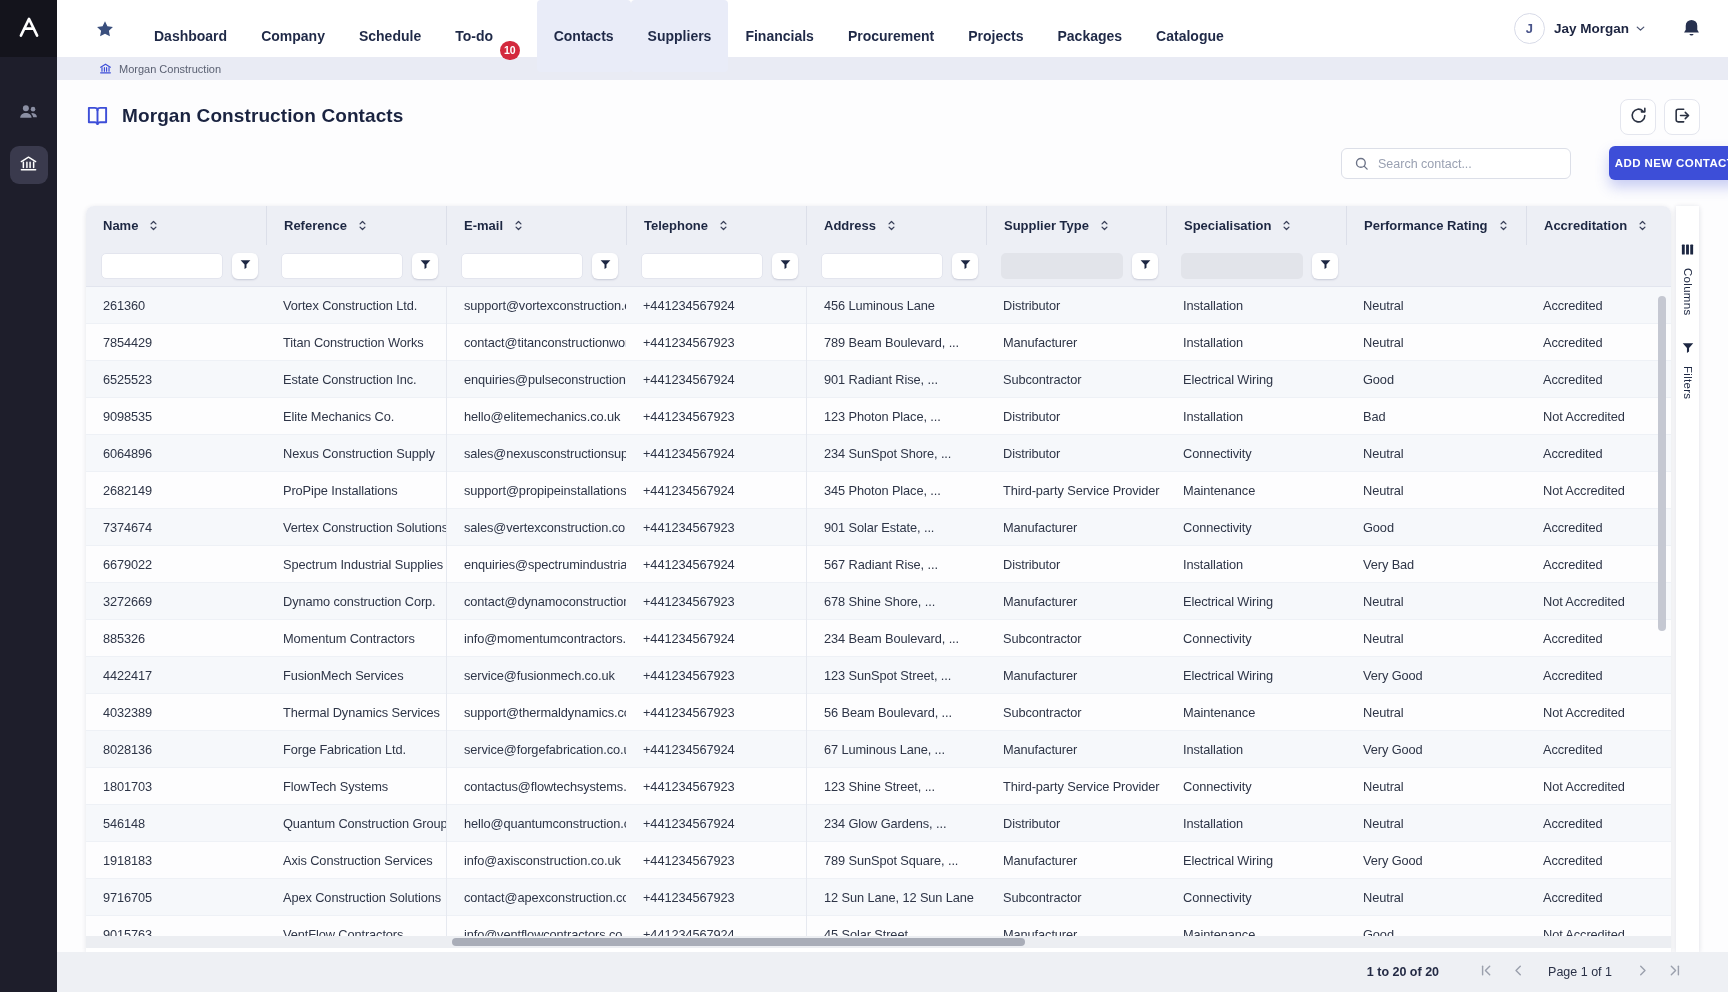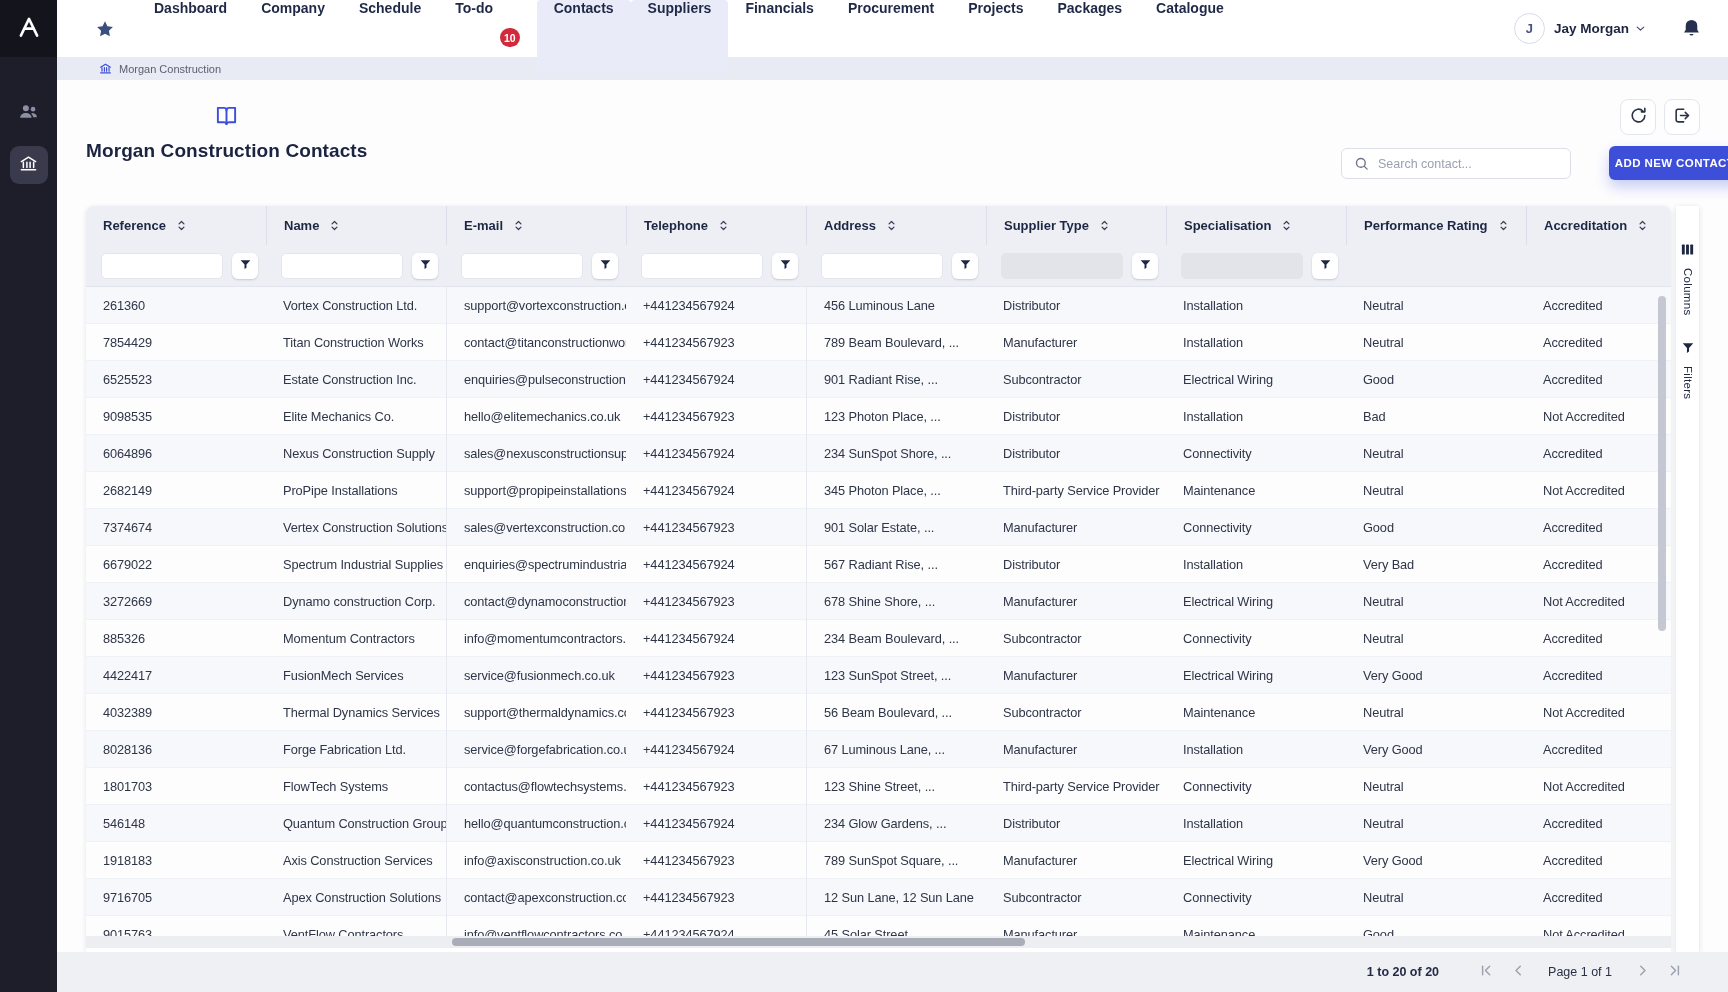--- a/index.html
+++ b/index.html
@@ -11,37 +11,37 @@
   .sidebar { position:absolute; left:0; top:0; width:57px; height:992px; background:#1e1e2b; z-index:30; }
   .logo { height:57px; background:#14141c; display:flex; align-items:center; justify-content:center; }
   .side-nav { display:flex; flex-direction:column; align-items:center; padding-top:44px; gap:20px; }
   .side-users { color:#8b8fa3; }
   .side-active { width:38px; height:38px; border-radius:9px; background:#3a3a4d; display:flex; align-items:center; justify-content:center; color:#fff; }
 
   
   .topbar { position:absolute; left:57px; top:0; width:1671px; height:57px; background:#ffffff; display:flex; align-items:center; padding-left:30px; z-index:20; }
   .fav-star { color:#3a4f7d; padding:0 8px; margin-right:14px; display:flex; align-items:center; cursor:pointer; }
   .nav-items { display:flex; height:57px; }
-  .nav-item { height:72px; display:flex; padding:0 17px; font-size:14px; font-weight:600; color:#1f2947; cursor:pointer; border-radius:4px; white-space:nowrap; }
+  .nav-item { height:72px; display:flex; align-items:center; padding:0 17px; font-size:14px; font-weight:600; color:#1f2947; cursor:pointer; border-radius:4px; white-space:nowrap; }
   .nav-item.active { background:#e9ecf8; }
   .nav-badge { min-width:19px; height:19px; border-radius:10px; background:#d3293d; color:#fff; font-size:10.5px; font-weight:700; display:flex; align-items:center; justify-content:center; margin-left:7px; padding:0 4px;margin-top:28px; }
   .user-area { margin-left:auto; display:flex; align-items:center; padding-right:26px; }
   .avatar { width:31px; height:31px; border-radius:50%; border:1.5px solid #d8dbe8; color:#49548a; font-size:13px; font-weight:700; display:flex; align-items:center; justify-content:center; background:#fff; }
   .user-name { margin-left:9px; font-size:13.5px; font-weight:600; color:#1c2440; }
   .user-chev { margin-left:5px; color:#4a5370; display:flex; }
   .bell { margin-left:34px; color:#27314f; display:flex; cursor:pointer; }
 
   
   .breadcrumb-bar { position:absolute; left:57px; top:57px; width:1671px; height:23px; background:#e9ebf4; display:flex; align-items:center; padding-left:42px; gap:7px; z-index:19; }
   .breadcrumb-bar .bc-icon { color:#3d4ed8; display:flex; }
   .bc-label { font-size:11px; color:#5a6072; }
 
   
   .content { position:absolute; left:57px; top:80px; width:1671px; height:912px; background:#fdfdfe; }
-  .page-title-row { position:absolute; left:29px; top:24px; display:flex; align-items:center; gap:13px;flex-direction:column; }
+  .page-title-row { position:absolute; left:29px; top:24px; display:flex; align-items:center; gap:13px; }
   .page-title-row .title-icon { color:#3d4ed8; display:flex; }
   .page-title { font-size:19px; font-weight:700; color:#1a2340; letter-spacing:.1px; }
 
   .icon-btn { position:absolute; top:19px; width:36px; height:36px; border-radius:8px; border:1px solid #e4e6ee; background:#fff; display:flex; align-items:center; justify-content:center; color:#2a3142; cursor:pointer; }
   .btn-refresh { left:1563px; }
   .btn-export { left:1607px; }
 
   .search-box { position:absolute; left:1284px; top:68px; width:230px; height:31px; border:1px solid #dcdfe8; border-radius:6px; background:#fff; display:flex; align-items:center; }
   .search-box .s-icon { color:#6d7488; margin:0 9px 0 12px; display:flex; }
   .search-box input { border:0; outline:0; flex:1; font-size:12.5px; color:#2a3142; font-family:inherit; background:transparent; min-width:0; }
@@ -230,30 +230,30 @@
             <line x1="16.6" y1="16.6" x2="21" y2="21"></line>
           </svg>
       </span>
       <input type="text" placeholder="Search contact..." style="">
     </div>
     <button class="add-btn">ADD NEW CONTACT</button>
 
     <div class="table-card">
       <div class="thead grid-cols">
           <div class="th">
+            <span>Name</span>
+            <span class="sort-ic">
+              <svg viewBox="0 0 24 24" width="13" height="13" fill="none" stroke="currentColor" stroke-width="2.4" stroke-linecap="round" stroke-linejoin="round">
+                <polyline points="7.5 9 12 4.5 16.5 9"></polyline>
+                <polyline points="7.5 15 12 19.5 16.5 15"></polyline>
+              </svg>
+            </span>
+          </div>
+          <div class="th">
             <span>Reference</span>
-            <span class="sort-ic">
-              <svg viewBox="0 0 24 24" width="13" height="13" fill="none" stroke="currentColor" stroke-width="2.4" stroke-linecap="round" stroke-linejoin="round">
-                <polyline points="7.5 9 12 4.5 16.5 9"></polyline>
-                <polyline points="7.5 15 12 19.5 16.5 15"></polyline>
-              </svg>
-            </span>
-          </div>
-          <div class="th">
-            <span>Name</span>
             <span class="sort-ic">
               <svg viewBox="0 0 24 24" width="13" height="13" fill="none" stroke="currentColor" stroke-width="2.4" stroke-linecap="round" stroke-linejoin="round">
                 <polyline points="7.5 9 12 4.5 16.5 9"></polyline>
                 <polyline points="7.5 15 12 19.5 16.5 15"></polyline>
               </svg>
             </span>
           </div>
           <div class="th">
             <span>E-mail</span>
             <span class="sort-ic">

